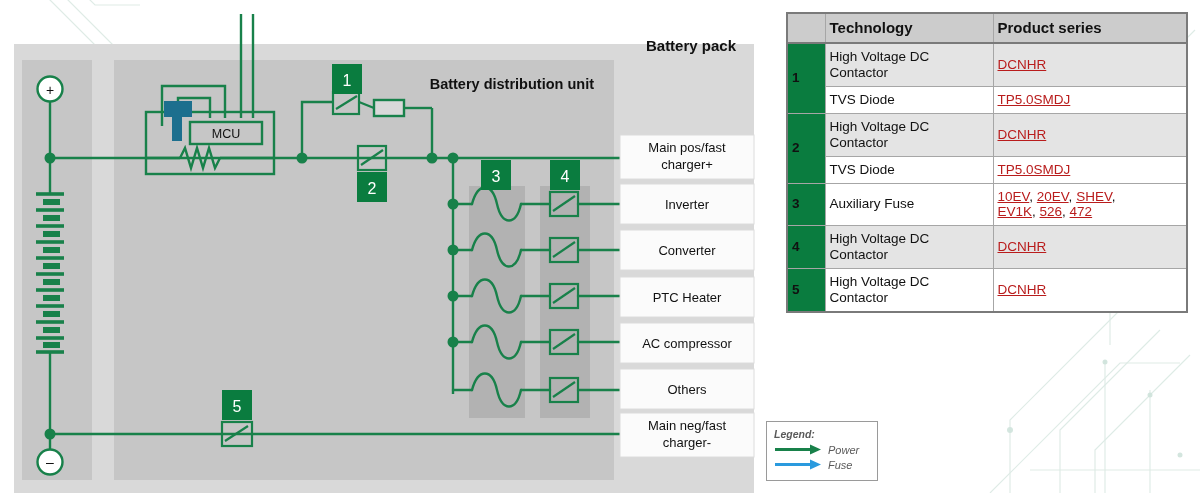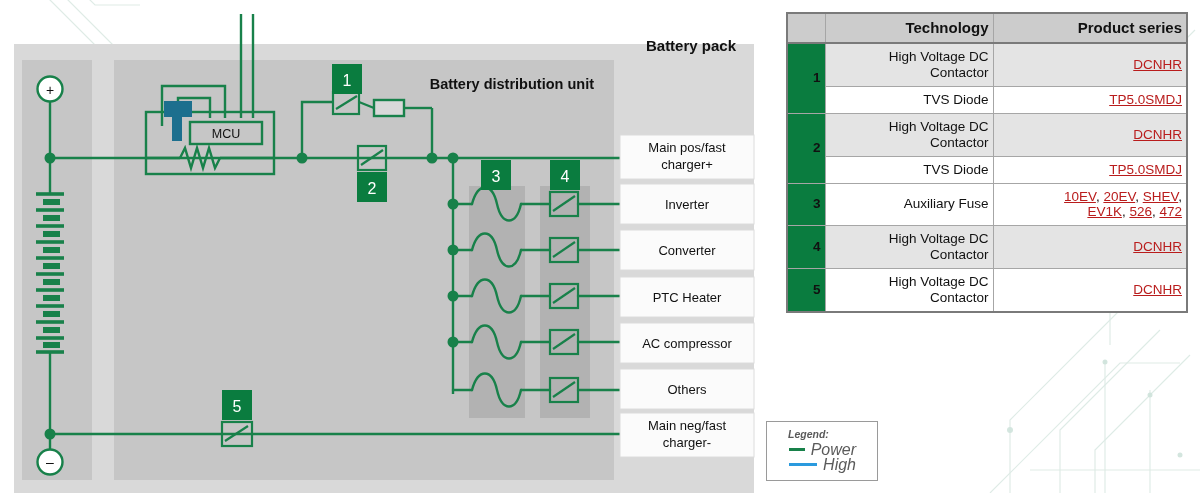--- a/index.html
+++ b/index.html
@@ -22,21 +22,21 @@
     position: absolute; left: 786px; top: 12px;
     width: 402px;
     border-collapse: collapse;
     border: 2px solid #7a7a7a;
     background: #ffffff;
   }
   #tech-table td, #tech-table th {
     border: 1px solid #a6a6a6;
     font-size: 13.5px;
     color: #111111;
-    text-align: right;
+    text-align: left;
     vertical-align: middle;
     padding: 5px 4px;
     line-height: 1.18;
   }
   #tech-table thead th {
     background: #cccccc;
     font-weight: bold;
     font-size: 15px;
     height: 30px;
     border-bottom: 2px solid #7a7a7a;
@@ -55,29 +55,29 @@
   .row-shade td.tech-cell, .row-shade td.series-cell { background: #e4e4e4; }
   .row-plain td.tech-cell, .row-plain td.series-cell { background: #ffffff; }
   .plink { color: #b91c1c; text-decoration: underline; cursor: pointer; }
 
   
   #legend-box {
     position: absolute; left: 766px; top: 421px;
     width: 112px; height: 60px;
     border: 1px solid #9a9a9a;
     background: #ffffff;
-    padding: 6px 21px;
+    padding: 6px 7px;
   }
   .legend-title {
     font-style: italic; font-weight: bold; font-size: 10.5px;
     color: #5a5a5a; margin-bottom: 2px;
   }
   .legend-row { display: flex; align-items: center; height: 15px; }
   .legend-label {
-    font-style: italic; font-size: 16px; color: #5a5a5a; margin-left: 6px;
+    font-style: italic; font-size: 11px; color: #5a5a5a; margin-left: 6px;
   }
 </style>
 </head>
 <body>
 
 <div id="root">
 
   <svg class="watermark" width="1200" height="493" viewBox="0 0 1200 493" aria-hidden="true">
     <g stroke="#d9e8e2" stroke-width="1.2" fill="none" opacity="0.85">
       <path d="M30 -20 L120 70"></path>
@@ -400,17 +400,17 @@
         <line x1="1" y1="5.5" x2="36" y2="5.5" stroke="#18814a" stroke-width="3"></line>
         <path d="M36,0.5 L47,5.5 L36,10.5 Z" fill="#18814a"></path>
       </svg>
       <span class="legend-label">Power</span>
     </div>
     <div class="legend-row">
       <svg width="48" height="11">
         <line x1="1" y1="5.5" x2="36" y2="5.5" stroke="#2a9ade" stroke-width="3"></line>
         <path d="M36,0.5 L47,5.5 L36,10.5 Z" fill="#2a9ade"></path>
       </svg>
-      <span class="legend-label">High</span>
+      <span class="legend-label">Fuse</span>
     </div>
   </div>
 
 </div>
 
 </body></html>

